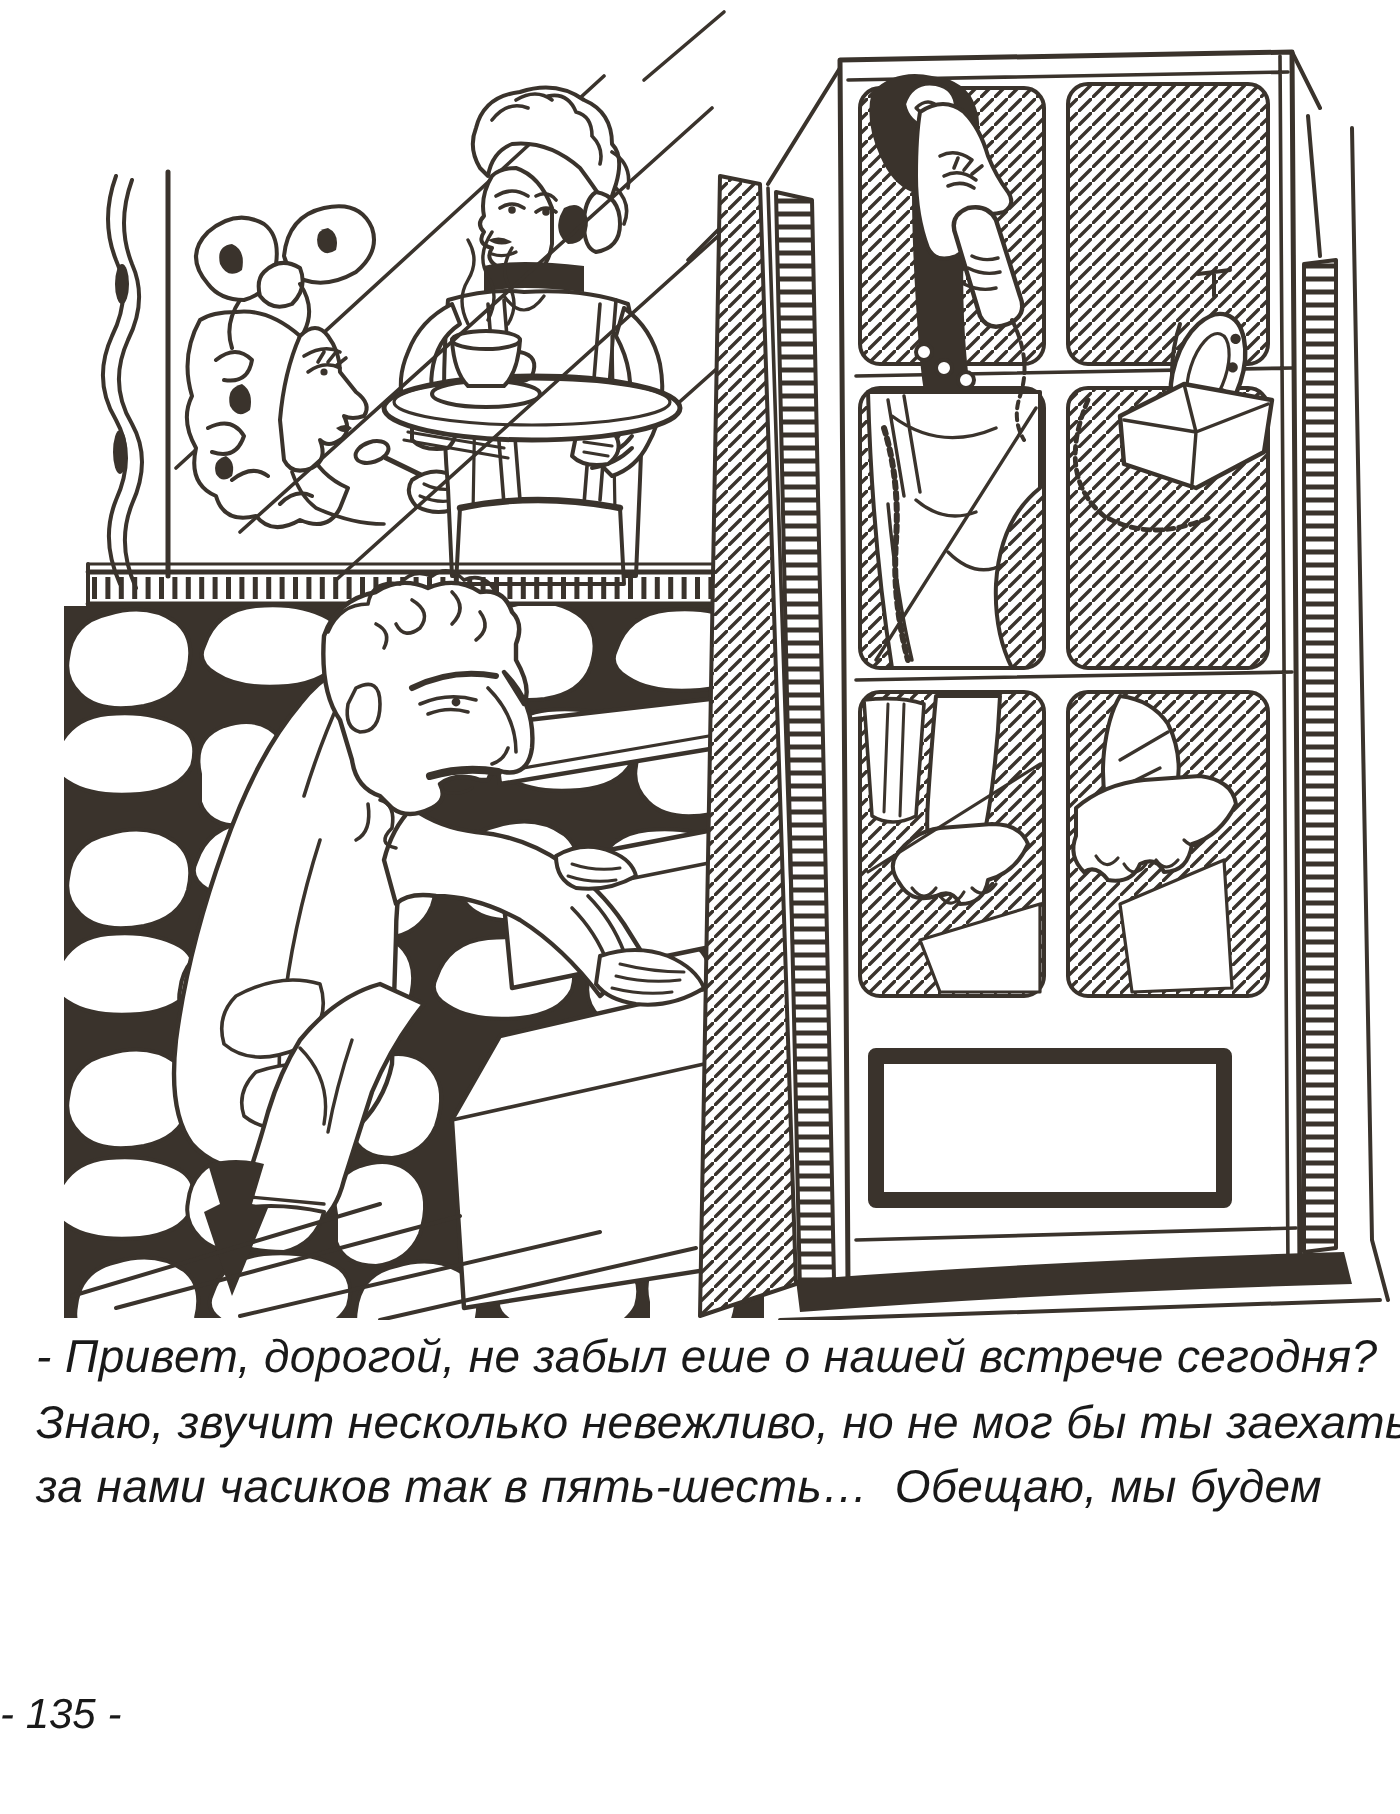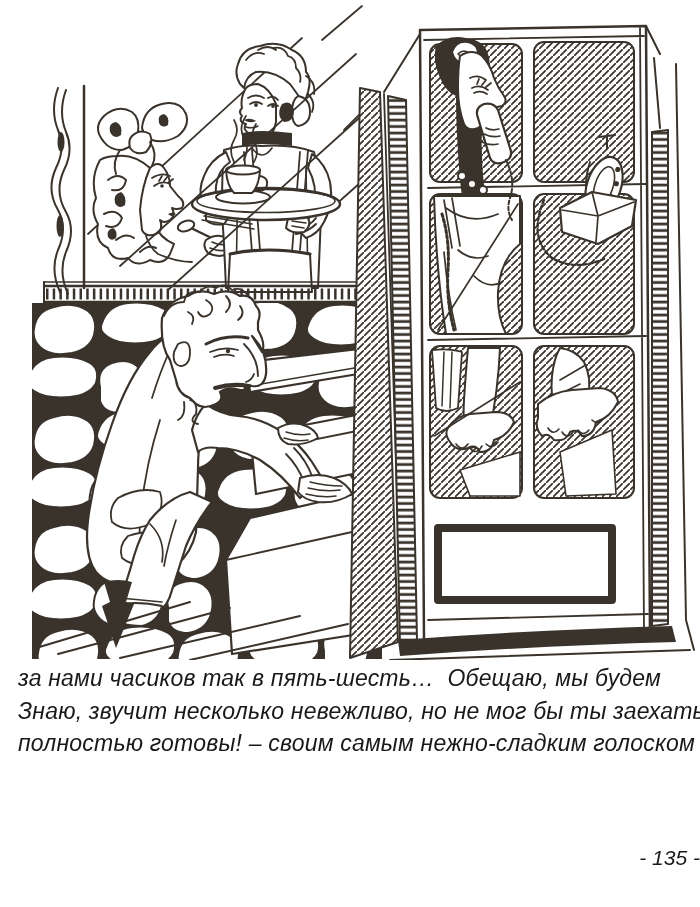--- a/index.html
+++ b/index.html
@@ -12,21 +12,21 @@
   }
   .illustration-wrap { position:absolute; left:0; top:0; width:700px; height:660px; }
   svg { display:block; color:var(--ink); }
   .text-block {
     position:absolute; left:18px; top:662px; width:672px;
     color:var(--text);
     font-style:italic; font-size:23px; line-height:32.6px; letter-spacing:.2px;
   }
   .para-line { white-space:pre; }
   .page-number {
-    position:absolute; left:0; top:846px; width:700px; text-align:right;
+    position:absolute; left:0; top:846px; width:700px; text-align:left;
     color:var(--text); font-style:italic; font-size:21px;
   }
 </style>
 </head>
 <body>
 
 <div class="illustration-wrap">
 <svg width="700" height="660" viewBox="0 0 700 660" fill="none" stroke-linecap="round" stroke-linejoin="round">
   <defs>
     <pattern id="hatch" patternUnits="userSpaceOnUse" width="7" height="7">
@@ -295,18 +295,18 @@
     <rect x="438" y="528" width="174" height="72" fill="#fff" stroke="currentColor" stroke-width="8"></rect>
     <path d="M428,620 L648,614" stroke-width="1.8"></path>
     <path d="M398,640 Q530,630 672,626 L676,642 Q530,646 400,656 Z" fill="currentColor" stroke="none"></path>
     <path d="M390,660 L690,650" stroke-width="2"></path>
     <path d="M652,132 L668,130 L668,624 L652,626 Z" fill="url(#ladder)"></path>
   </g>
 </svg>
 </div>
 
 <div class="text-block">
+  <div class="para-line">- Привет, дорогой, не забыл еше о нашей встрече сегодня?</div>
+  <div class="para-line">Знаю, звучит несколько невежливо, но не мог бы ты заехать</div>
   <div class="para-line">за нами часиков так в пять-шесть…  Обещаю, мы будем</div>
-  <div class="para-line">Знаю, звучит несколько невежливо, но не мог бы ты заехать</div>
-  <div class="para-line">полностью готовы! – своим самым нежно-сладким голоском</div>
 </div>
 
 <div class="page-number">- 135 -</div>
 
 </body></html>

